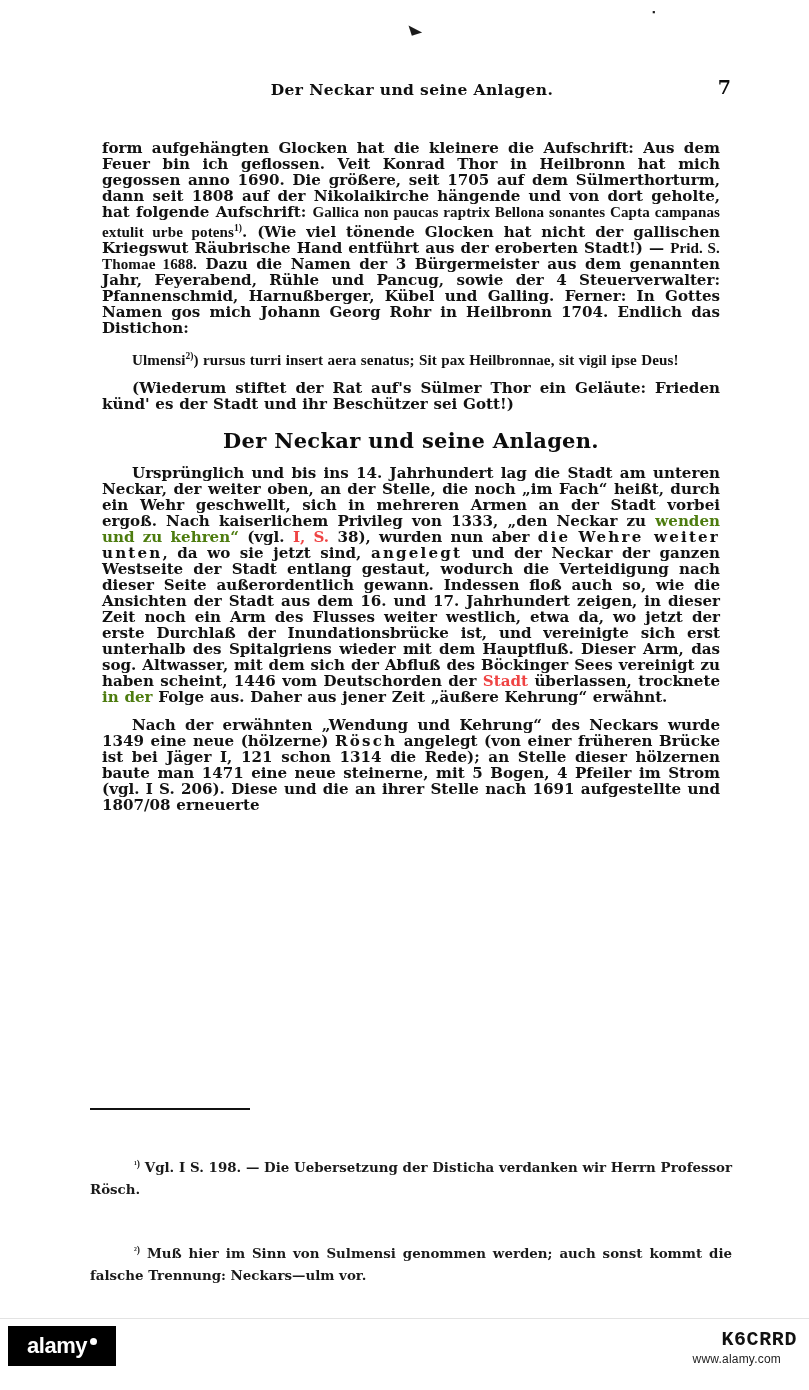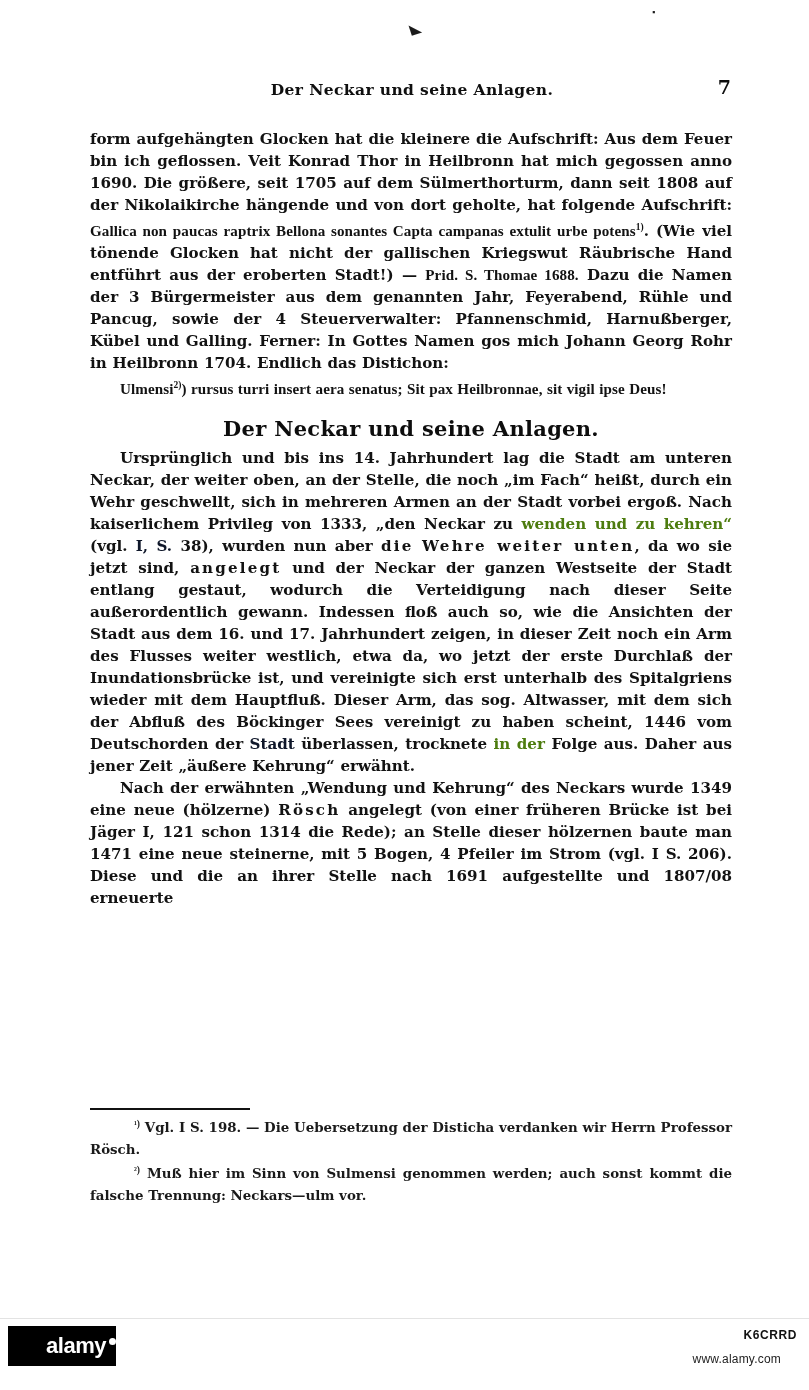--- a/index.html
+++ b/index.html
@@ -62,42 +62,42 @@
 
   .body-col {
     position: absolute;
     left: 90px;
     top: 128px;
     width: 642px;
   }
 
   
   p.bt {
-    margin: 0;
+    margin: 12px;
     font-family: "DejaVu Serif", serif;
     font-weight: bold;
     font-size: 15.1px;
-    line-height: 22px;
+    line-height: 16px;
     color: #121212;
     text-align: justify;
     text-justify: inter-word;
     word-spacing: 0.5px;
     hyphens: none;
   }
   p.bt.indent { text-indent: 30px; }
 
   .latin {
     font-family: "Liberation Serif", serif;
     font-weight: bold;
     font-style: normal;
     letter-spacing: 0.1px;
   }
   .spaced { letter-spacing: 2.2px; }
   .faded { color: #4d7c0f; }
-  .faded2 { color: #0f172a; }
+  .faded2 { color: #ef4444; }
   sup.fn {
     font-size: 9.5px;
     vertical-align: super;
     font-weight: bold;
     font-family: "Liberation Serif", serif;
   }
 
   h2.section-title {
     margin: 16px 0 6px 0;
     text-align: center;
@@ -125,21 +125,21 @@
   }
   p.fn-line {
     margin: 0;
     font-family: "DejaVu Serif", serif;
     font-weight: bold;
     font-size: 13.4px;
     line-height: 21.5px;
     color: #1a1a1a;
     text-align: justify;
   }
-  p.fn-line.ind { text-indent: 44px; }
+  p.fn-line.ind { text-indent: 44px; margin-top: 40px; }
 
   
   .footer-bar {
     position: absolute;
     left: 0;
     top: 1318px;
     width: 809px;
     height: 72px;
     background: #ffffff;
     border-top: 1px solid #e3e3e3;
@@ -147,41 +147,41 @@
   .alamy-logo {
     position: absolute;
     left: 8px;
     top: 1326px;
     width: 108px;
     height: 40px;
     background: #000;
     color: #fff;
     display: flex;
     align-items: center;
-    justify-content: flex-end;
+    justify-content: center;
     font-family: "Liberation Sans", sans-serif;
     font-weight: bold;
     font-size: 22px;
     letter-spacing: -0.5px;
   }
   .alamy-logo .dot {
     display: inline-block;
     width: 7px; height: 7px;
     border-radius: 50%;
     background: #fff;
     margin-left: 3px;
     margin-bottom: 10px;
   }
   .stock-id {
     position: absolute;
     right: 12px;
     top: 1328px;
-    font-family: Liberation Sans, sans-serif;
-    font-weight: bold;
-    font-size: 12px;
+    font-family: Liberation Mono, monospace;
+    font-weight: bold;
+    font-size: 20px;
     color: #111;
     letter-spacing: 0.6px;
   }
   .stock-url {
     position: absolute;
     right: 28px;
     top: 1352px;
     font-family: Liberation Sans, sans-serif;
     font-size: 12px;
     color: #222;
@@ -213,20 +213,23 @@
       der gallischen Kriegswut Räubrische Hand entführt aus der eroberten
       Stadt!) — <span class="latin">Prid. S. Thomae 1688.</span> Dazu die Namen der 3 Bürgermeister aus dem genannten Jahr, Feyerabend, Rühle und Pancug, sowie
       der 4 Steuerverwalter: Pfannenschmid, Harnußberger, Kübel und Galling.
       Ferner: In Gottes Namen gos mich Johann Georg Rohr in Heilbronn 1704. Endlich das Distichon:
     </p>
 
     <p class="bt indent">
       <span class="latin">Ulmensi</span><sup class="fn">2)</sup><span class="latin">) rursus turri insert aera senatus; Sit pax Heilbronnae, sit vigil ipse Deus!</span>
     </p>
 
+    <p class="bt indent">
+      (Wiederum stiftet der Rat auf's Sülmer Thor ein Geläute: Frieden künd' es der Stadt und ihr Beschützer sei Gott!)
+    </p>
 
     <h2 class="section-title">Der Neckar und seine Anlagen.</h2>
 
     <p class="bt indent">
       Ursprünglich und bis ins 14. Jahrhundert lag die Stadt am
       unteren Neckar, der weiter oben, an der Stelle, die noch „im Fach“
       heißt, durch ein Wehr geschwellt, sich in mehreren Armen an der Stadt
       vorbei ergoß. Nach kaiserlichem Privileg von 1333, „den Neckar zu
       <span class="faded">wenden und zu kehren“</span> (vgl. <span class="faded2">I, S.</span> 38), wurden nun aber <span class="spaced">die</span>
       <span class="spaced">Wehre weiter unten</span>, da wo sie jetzt sind, <span class="spaced">angelegt</span> und der

